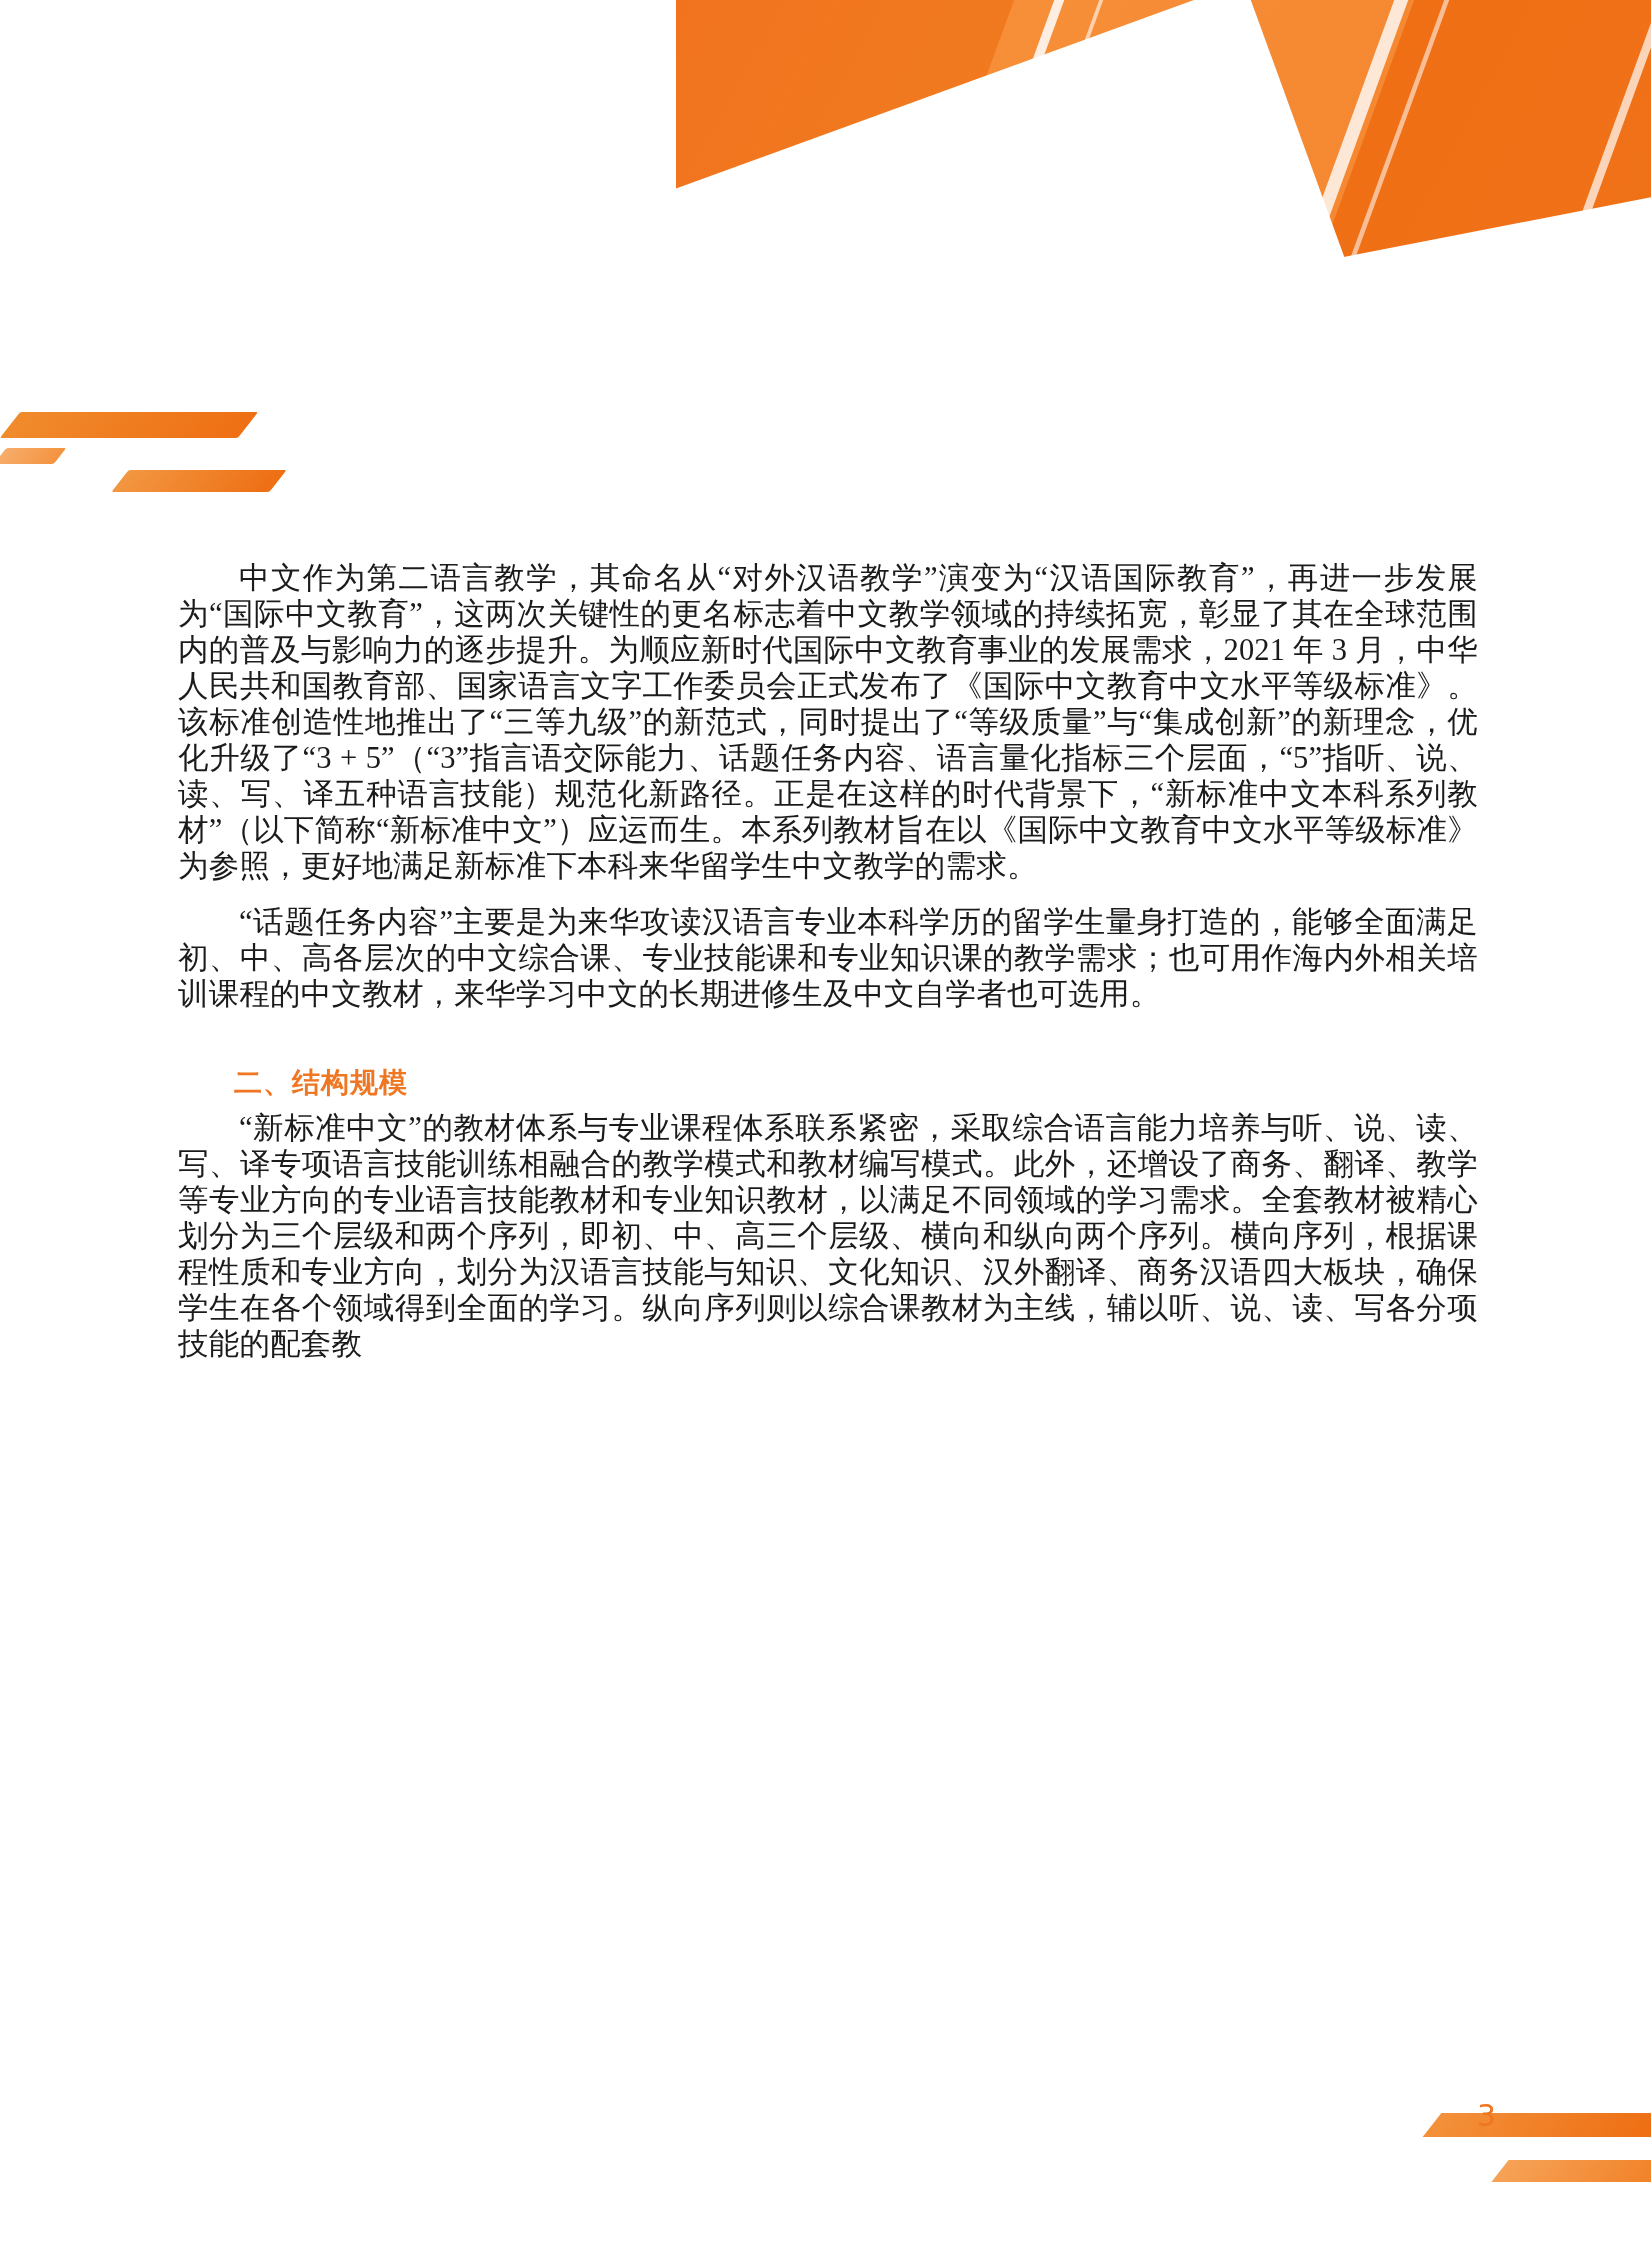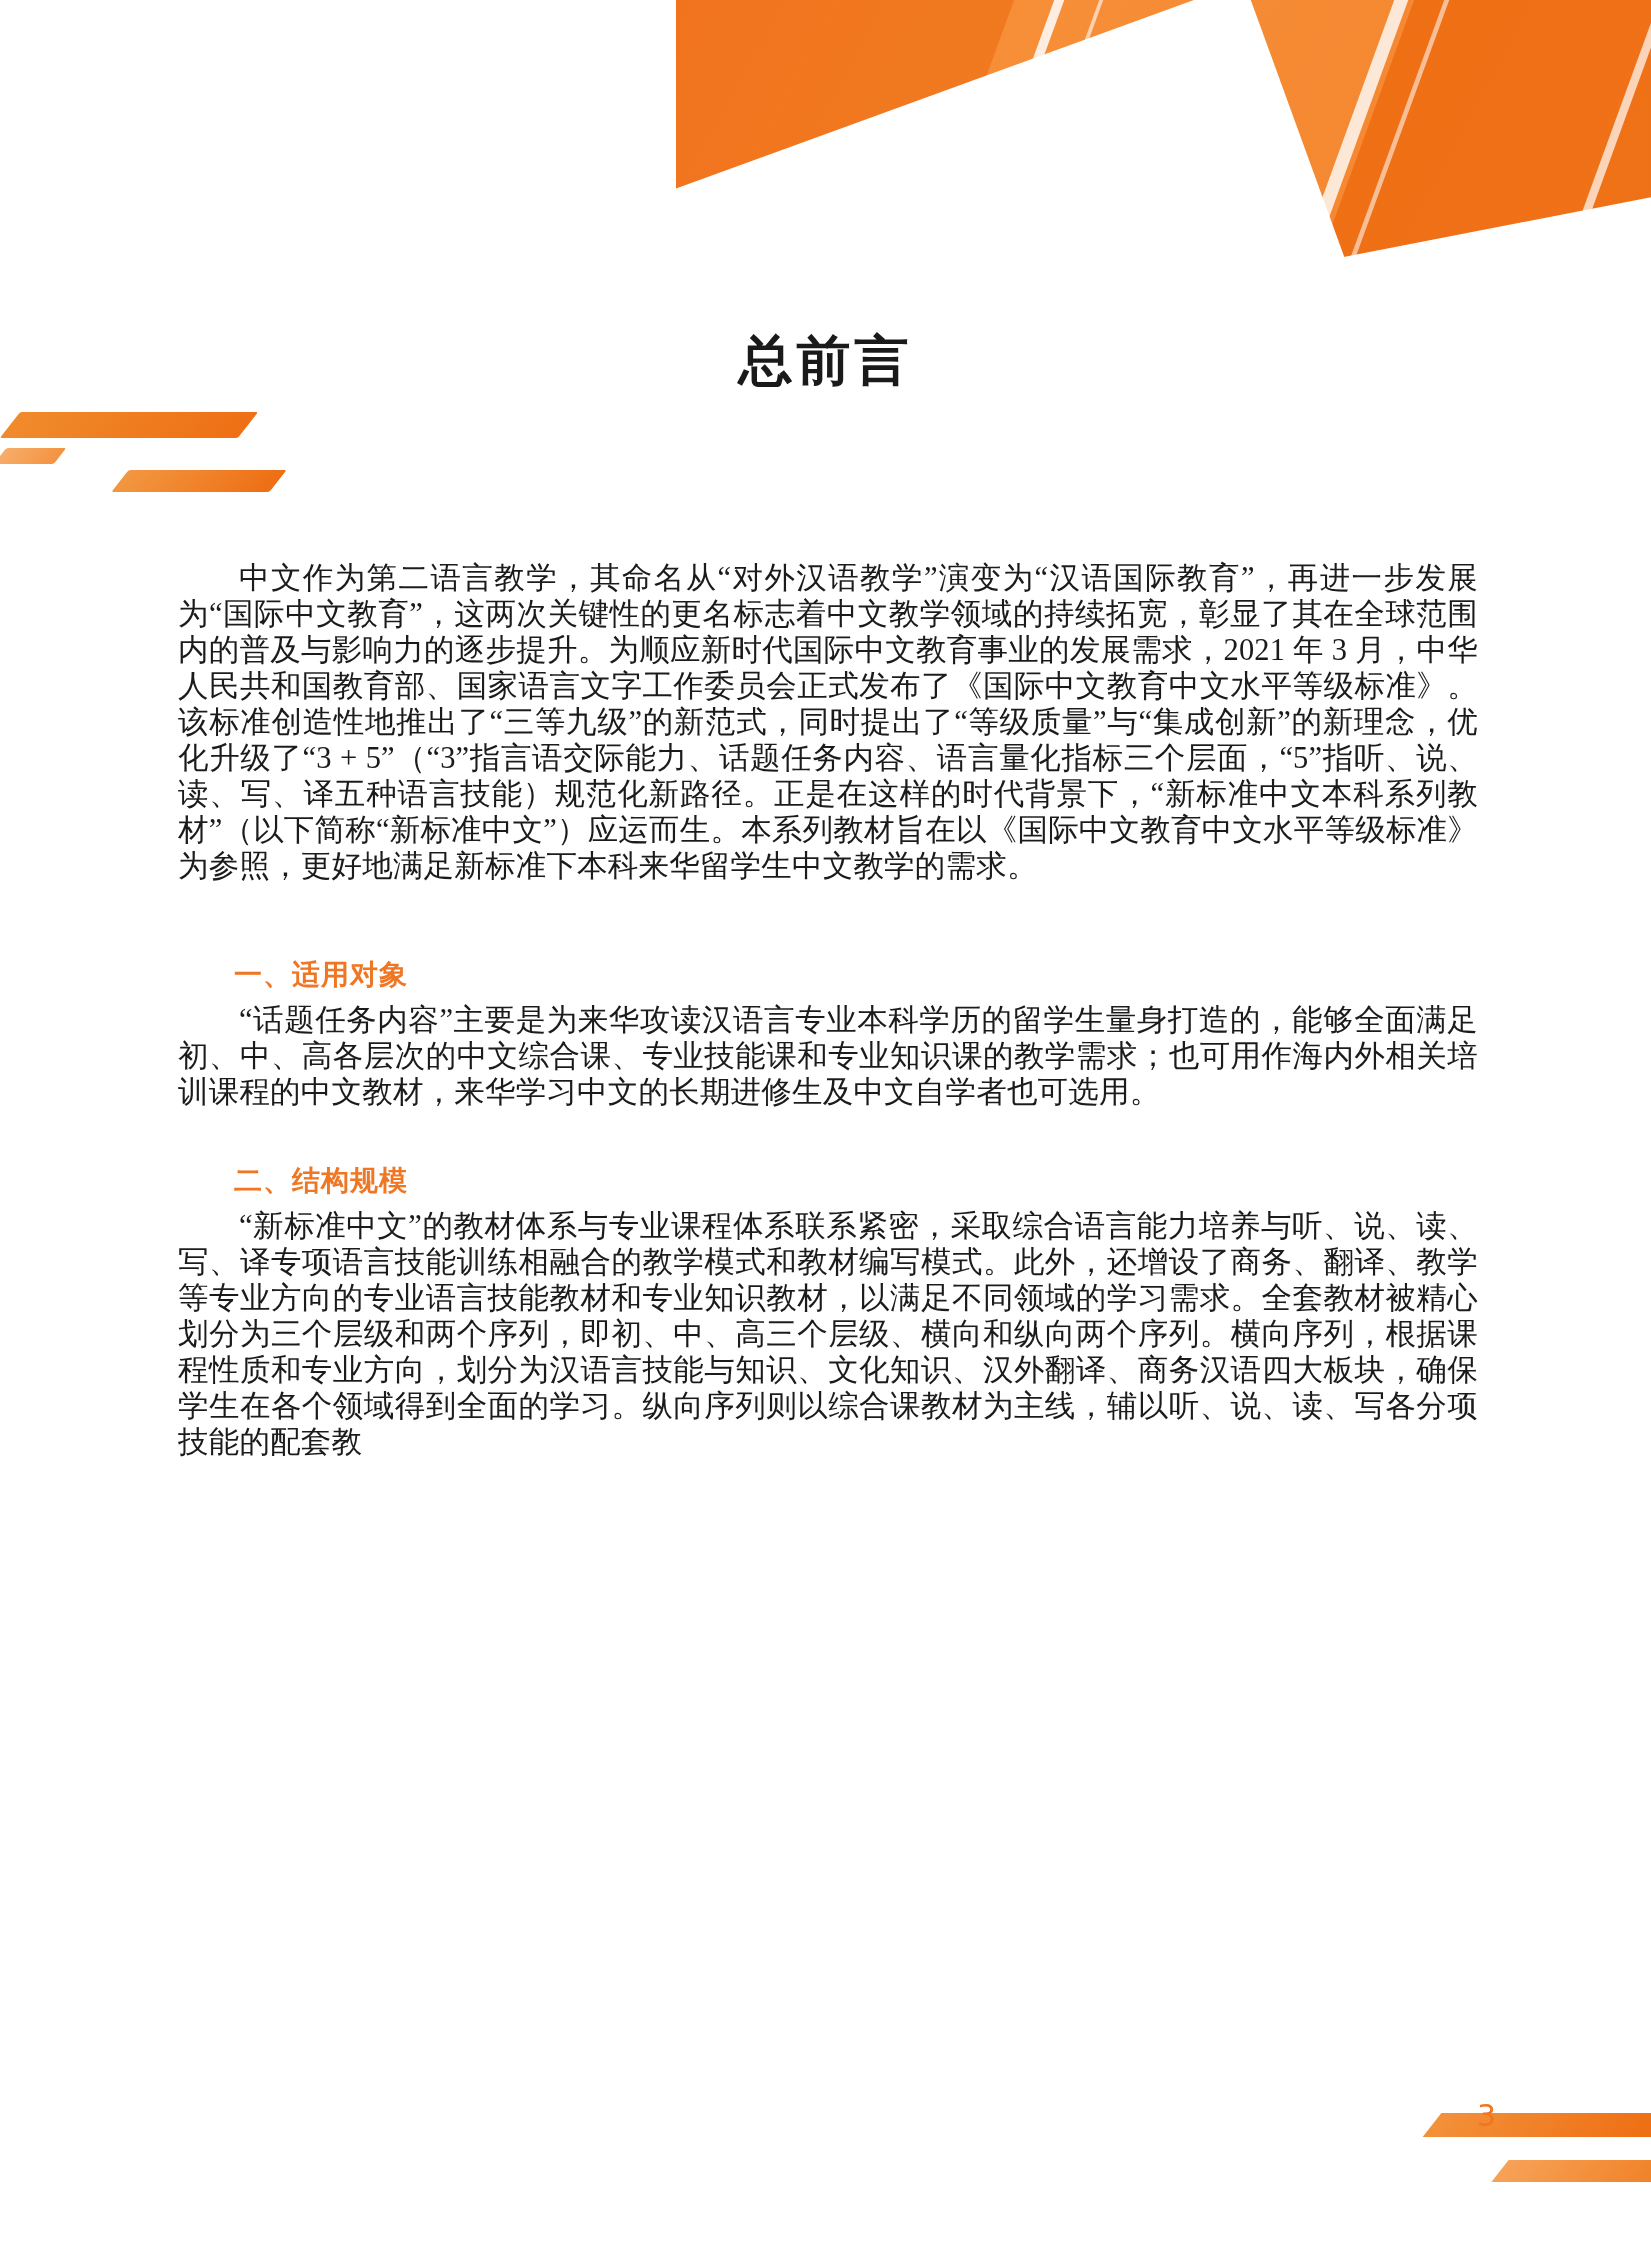--- a/index.html
+++ b/index.html
@@ -202,29 +202,27 @@
     <div class="cut"></div>
     <div class="cut2"></div>
     <div class="chev" style="left:210px; top:330px;"></div>
     <div class="chev" style="left:252px; top:348px; border-left-width:12px; border-top-width:9px; border-bottom-width:9px;"></div>
   </div>
 
   <div class="slash slash-1"></div>
   <div class="slash slash-3"></div>
   <div class="slash slash-2"></div>
 
-  <div class="doc-title">总前言</div>
 
   <div class="content">
 
     <p class="para">中文作为第二语言教学，其命名从“对外汉语教学”演变为“汉语国际教育”，再进一步发展为“国际中文教育”，这两次关键性的更名标志着中文教学领域的持续拓宽，彰显了其在全球范围内的普及与影响力的逐步提升。为顺应新时代国际中文教育事业的发展需求，2021 年 3 月，中华人民共和国教育部、国家语言文字工作委员会正式发布了《国际中文教育中文水平等级标准》。该标准创造性地推出了“三等九级”的新范式，同时提出了“等级质量”与“集成创新”的新理念，优化升级了“3 + 5”（“3”指言语交际能力、话题任务内容、语言量化指标三个层面，“5”指听、说、读、写、译五种语言技能）规范化新路径。正是在这样的时代背景下，“新标准中文本科系列教材”（以下简称“新标准中文”）应运而生。本系列教材旨在以《国际中文教育中文水平等级标准》为参照，更好地满足新标准下本科来华留学生中文教学的需求。</p>
 
     <div class="gap-after-intro"></div>
 
-    <h2 class="section">一、适用对象</h2>
     <p class="para">“话题任务内容”主要是为来华攻读汉语言专业本科学历的留学生量身打造的，能够全面满足初、中、高各层次的中文综合课、专业技能课和专业知识课的教学需求；也可用作海内外相关培训课程的中文教材，来华学习中文的长期进修生及中文自学者也可选用。</p>
 
     <h2 class="section">二、结构规模</h2>
     <p class="para">“新标准中文”的教材体系与专业课程体系联系紧密，采取综合语言能力培养与听、说、读、写、译专项语言技能训练相融合的教学模式和教材编写模式。此外，还增设了商务、翻译、教学等专业方向的专业语言技能教材和专业知识教材，以满足不同领域的学习需求。全套教材被精心划分为三个层级和两个序列，即初、中、高三个层级、横向和纵向两个序列。横向序列，根据课程性质和专业方向，划分为汉语言技能与知识、文化知识、汉外翻译、商务汉语四大板块，确保学生在各个领域得到全面的学习。纵向序列则以综合课教材为主线，辅以听、说、读、写各分项技能的配套教</p>
 
   </div>
 
   <div class="bslash bs-1"></div>
   <div class="bslash bs-2"></div>
 

